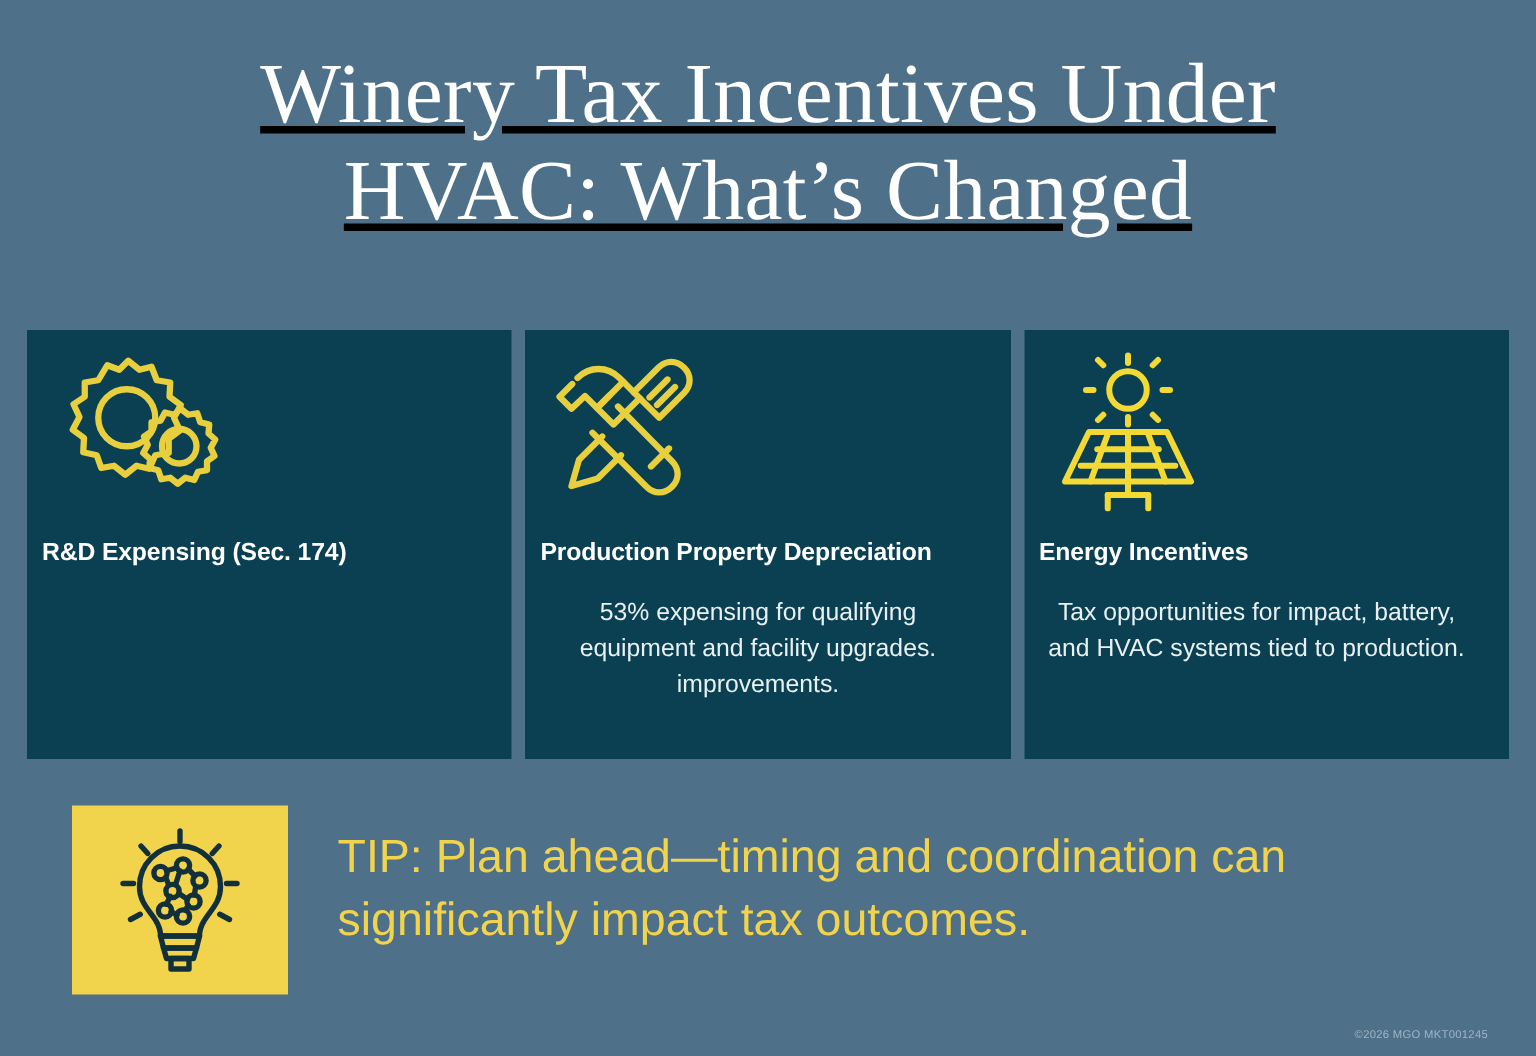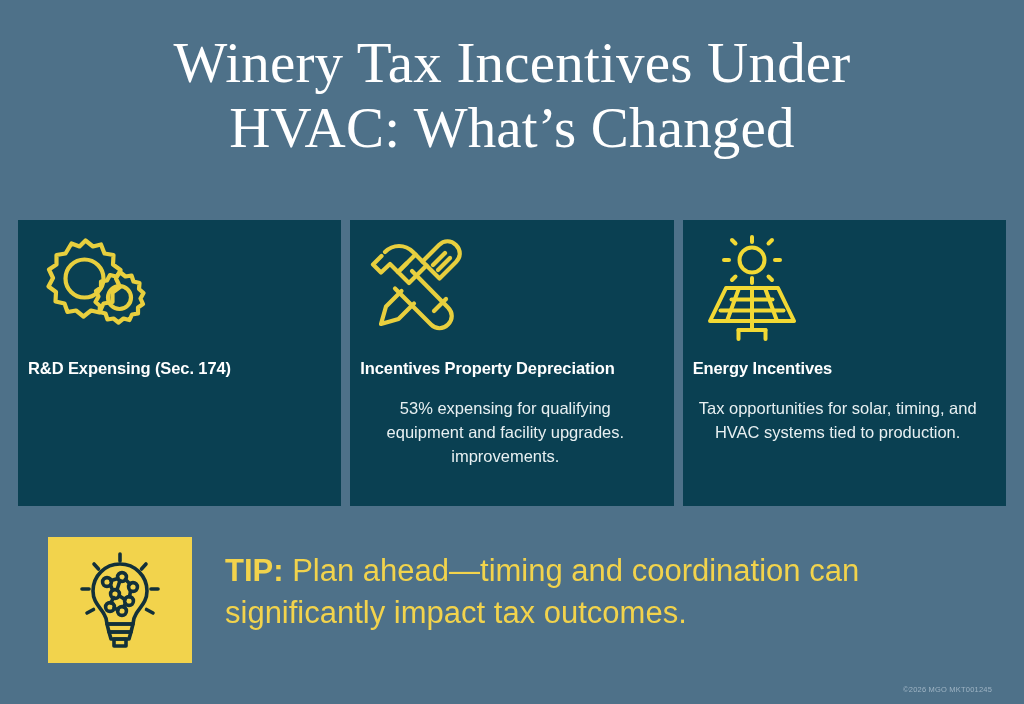--- a/index.html
+++ b/index.html
@@ -22,20 +22,21 @@
     height: 704px;
   }
 
   
   .title-block {
     position: absolute;
     top: 30px;
     left: 0;
     width: 1024px;
     text-align: center;
+    text-decoration: underline;
   }
   .title-line {
     font-family: "Liberation Serif", "DejaVu Serif", serif;
     color: #ffffff;
     font-size: 57px;
     line-height: 65px;
     letter-spacing: 0.2px;
     white-space: nowrap;
   }
 
@@ -106,21 +107,21 @@
   }
   .tip-text {
     position: absolute;
     left: 177px;
     top: 13px;
     width: 760px;
     color: #f2d34c;
     font-size: 31px;
     line-height: 42px;
   }
-  .tip-label { font-weight: bold; }
+  .tip-label { font-weight: normal; }
 
   
   .copyright {
     position: absolute;
     right: 32px;
     bottom: 10px;
     color: #9fb4c4;
     font-size: 7.5px;
     letter-spacing: 0.2px;
     text-align: center;
@@ -170,21 +171,21 @@
 
           <path d="M41.5 58 L26 73.5 L21 91 L38.5 86 L54 70.5"></path>
 
           <path d="M25 19 C33 11 45 11 53 19 L63 29"></path>
           <path d="M21.5 23 L13 31.5 L21 39.5 L30 31 L38 39 L46.5 30.5"></path>
 
           <path d="M52 38 L88 74.5 C93 79.5 93 86.5 88 91.5 C83 96.5 76 96.5 71 91.5 L35 55.5"></path>
           <path d="M74 78 L86 66"></path>
         </svg>
       </div>
-      <div class="card-title">Incentives Property Depreciation</div>
+      <div class="card-title">Production Property Depreciation</div>
       <div class="card-body">53% expensing for qualifying equipment and facility upgrades. improvements.</div>
     </div>
 
     <div class="card">
       <div class="card-icon">
         <svg width="118" height="108" viewBox="0 0 118 108" fill="none" stroke="#f2d934" stroke-width="4" stroke-linejoin="round" stroke-linecap="round">
 
           <circle cx="59" cy="27" r="12.5"></circle>
           <path d="M59 4 L59 9"></path>
           <path d="M59 45 L59 50"></path>
@@ -204,21 +205,21 @@
           <path d="M59 55 L59 88"></path>
           <path d="M72 55 L84 88"></path>
 
           <path d="M59 88 L59 97"></path>
           <path d="M45.5 97 L72.5 97"></path>
           <path d="M45.5 97 L45.5 106"></path>
           <path d="M72.5 97 L72.5 106"></path>
         </svg>
       </div>
       <div class="card-title">Energy Incentives</div>
-      <div class="card-body">Tax opportunities for solar, timing, and HVAC systems tied to production.</div>
+      <div class="card-body">Tax opportunities for impact, battery, and HVAC systems tied to production.</div>
     </div>
 
   </div>
 
   <div class="tip-row">
     <div class="tip-iconbox">
       <svg width="92" height="98" viewBox="0 0 92 98" fill="none" stroke="#12303a" stroke-width="3.6" stroke-linejoin="round" stroke-linecap="round">
 
         <path d="M46 3 L46 10"></path>
         <path d="M20 13 L24.5 18"></path>

